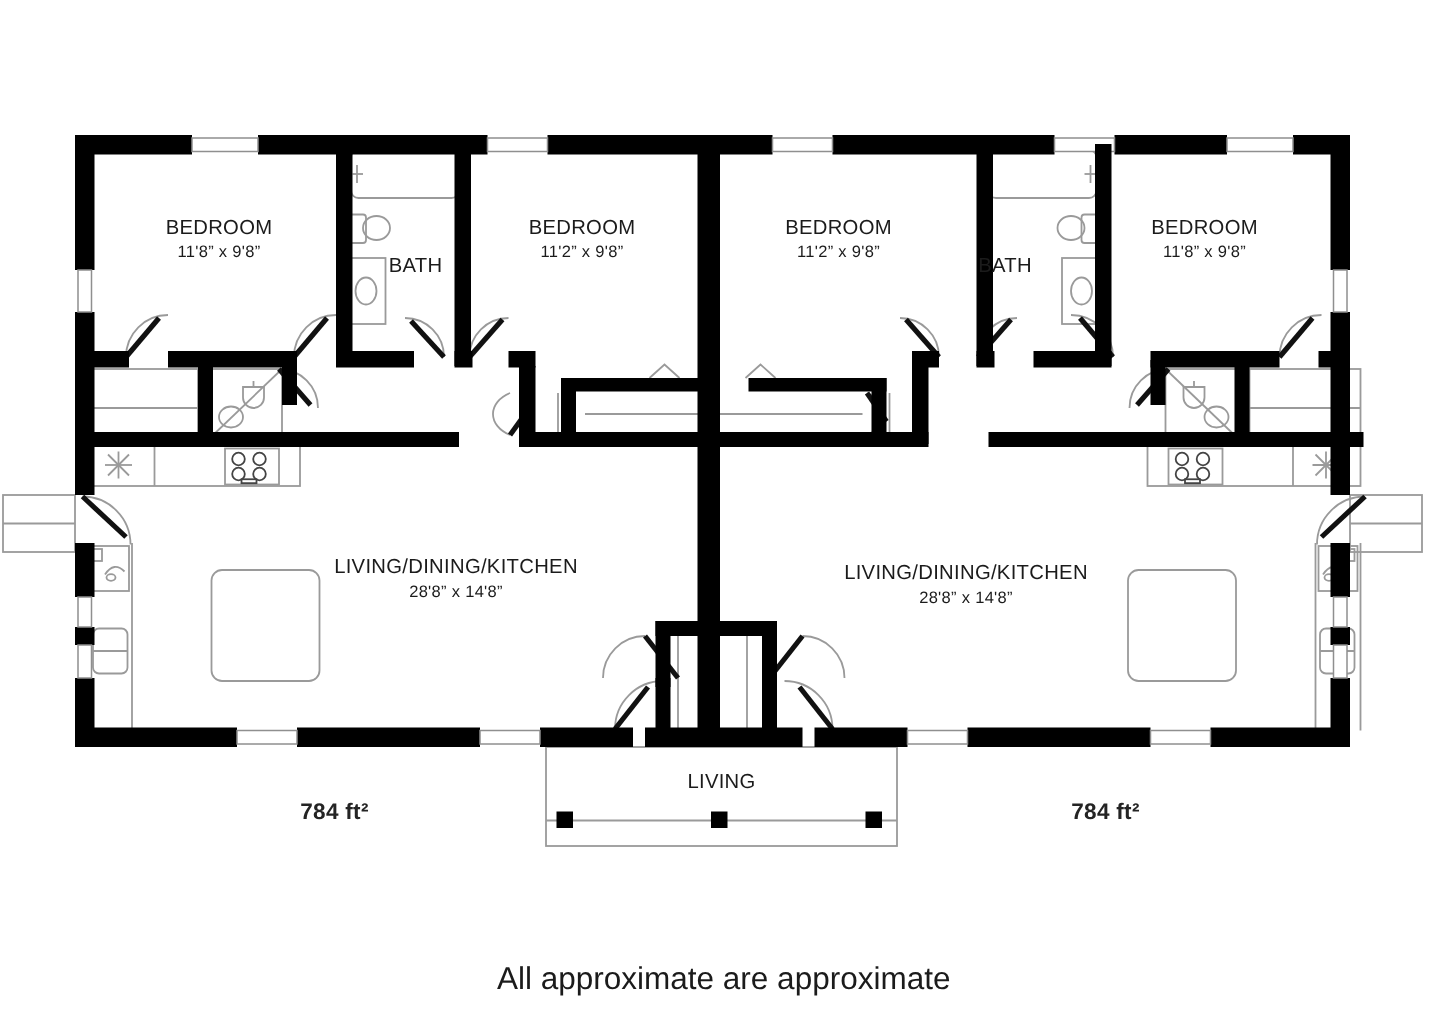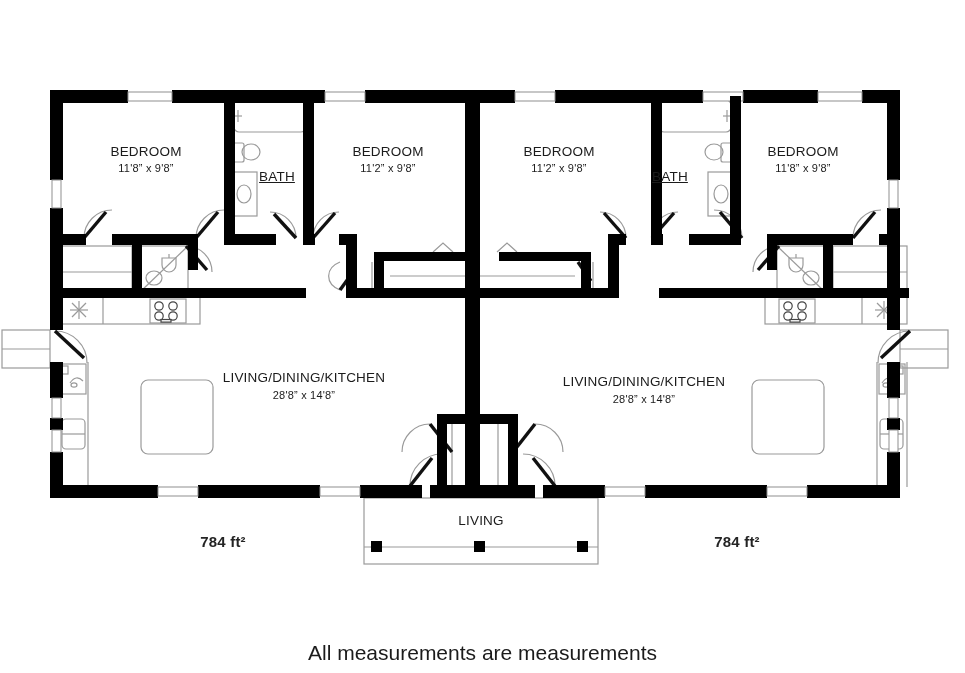--- a/index.html
+++ b/index.html
@@ -14,21 +14,21 @@
   .lbl{
     position:absolute;
     color:#1b1b1b;
     text-align:center;
     white-space:nowrap;
     line-height:1.22;
     letter-spacing:.2px;
   }
   .room-name{font-size:13.5px;}
   .room-dims{font-size:11px;}
-  .small-name{font-size:13.5px;text-decoration:underline;}
+  .small-name{font-size:13.5px;}
   .area{font-size:15px;color:#242424;font-weight:bold;}
   .porch{font-size:13.5px;}
   .caption{
     position:absolute;left:0;width:965px;text-align:center;
     font-size:21px;color:#1b1b1b;
   }
   .ctr{transform:translateX(-50%);}
 </style>
 </head>
 <body>
@@ -360,15 +360,15 @@
   <div class="lbl room-dims ctr" style="left:304px;top:389px;">28'8” x 14'8”</div>
 
   <div class="lbl room-name ctr" style="left:644px;top:374px;">LIVING/DINING/KITCHEN</div>
   <div class="lbl room-dims ctr" style="left:644px;top:393px;">28'8” x 14'8”</div>
 
   <div class="lbl porch ctr" style="left:481px;top:513px;">LIVING</div>
 
   <div class="lbl area ctr" style="left:223px;top:533px;">784 ft²</div>
   <div class="lbl area ctr" style="left:737px;top:533px;">784 ft²</div>
 
-  <div class="caption" style="top:641px;">All measurements are measurements</div>
+  <div class="caption" style="top:641px;">All approximate are approximate</div>
 
 </div>
 
 </body></html>

